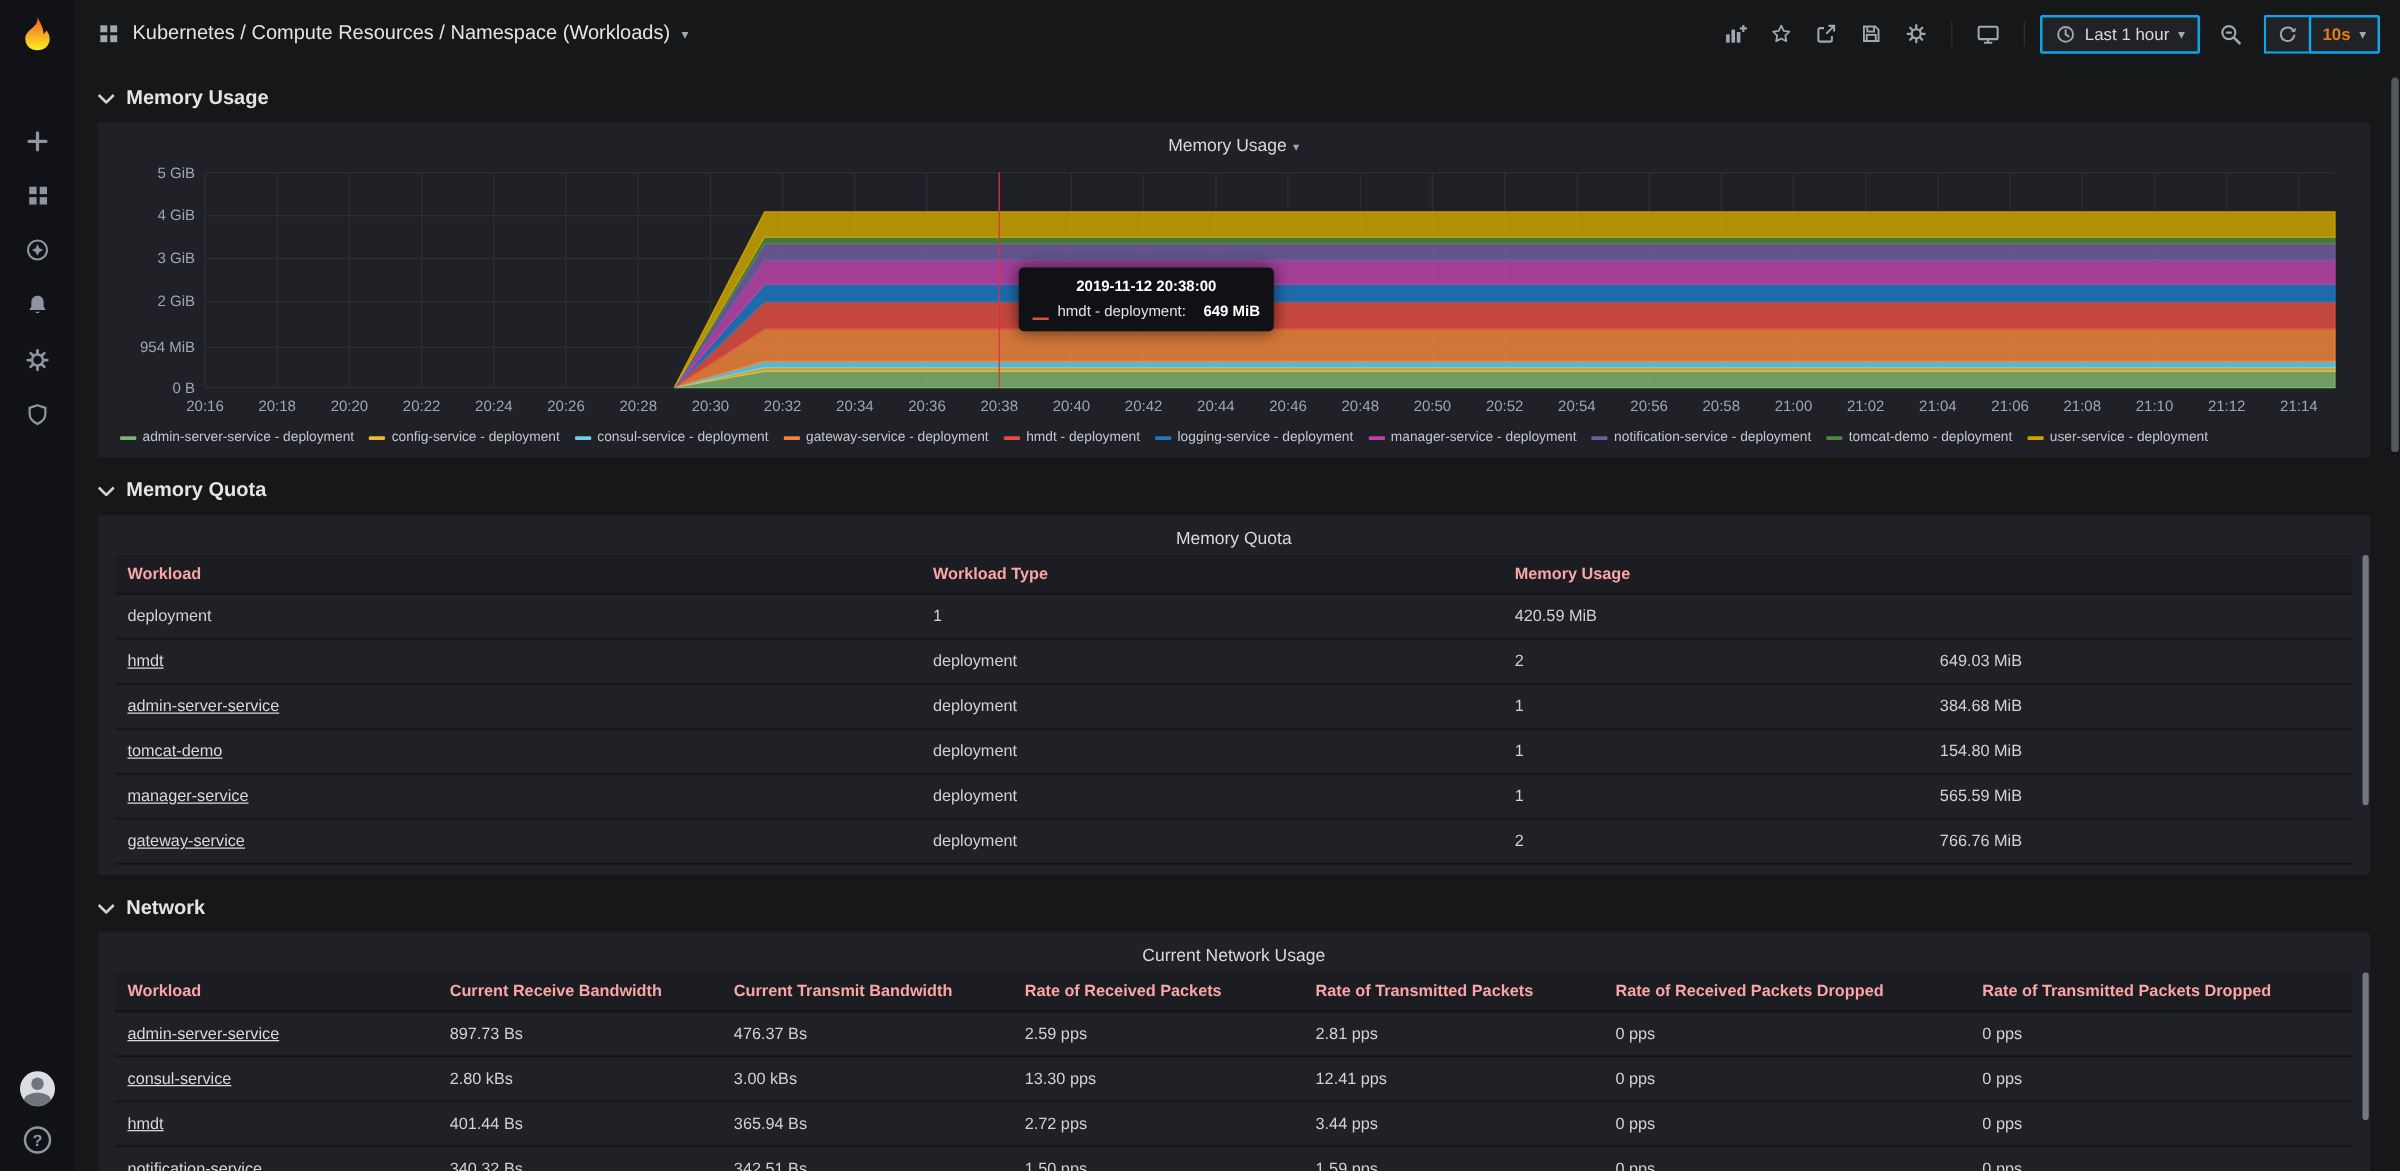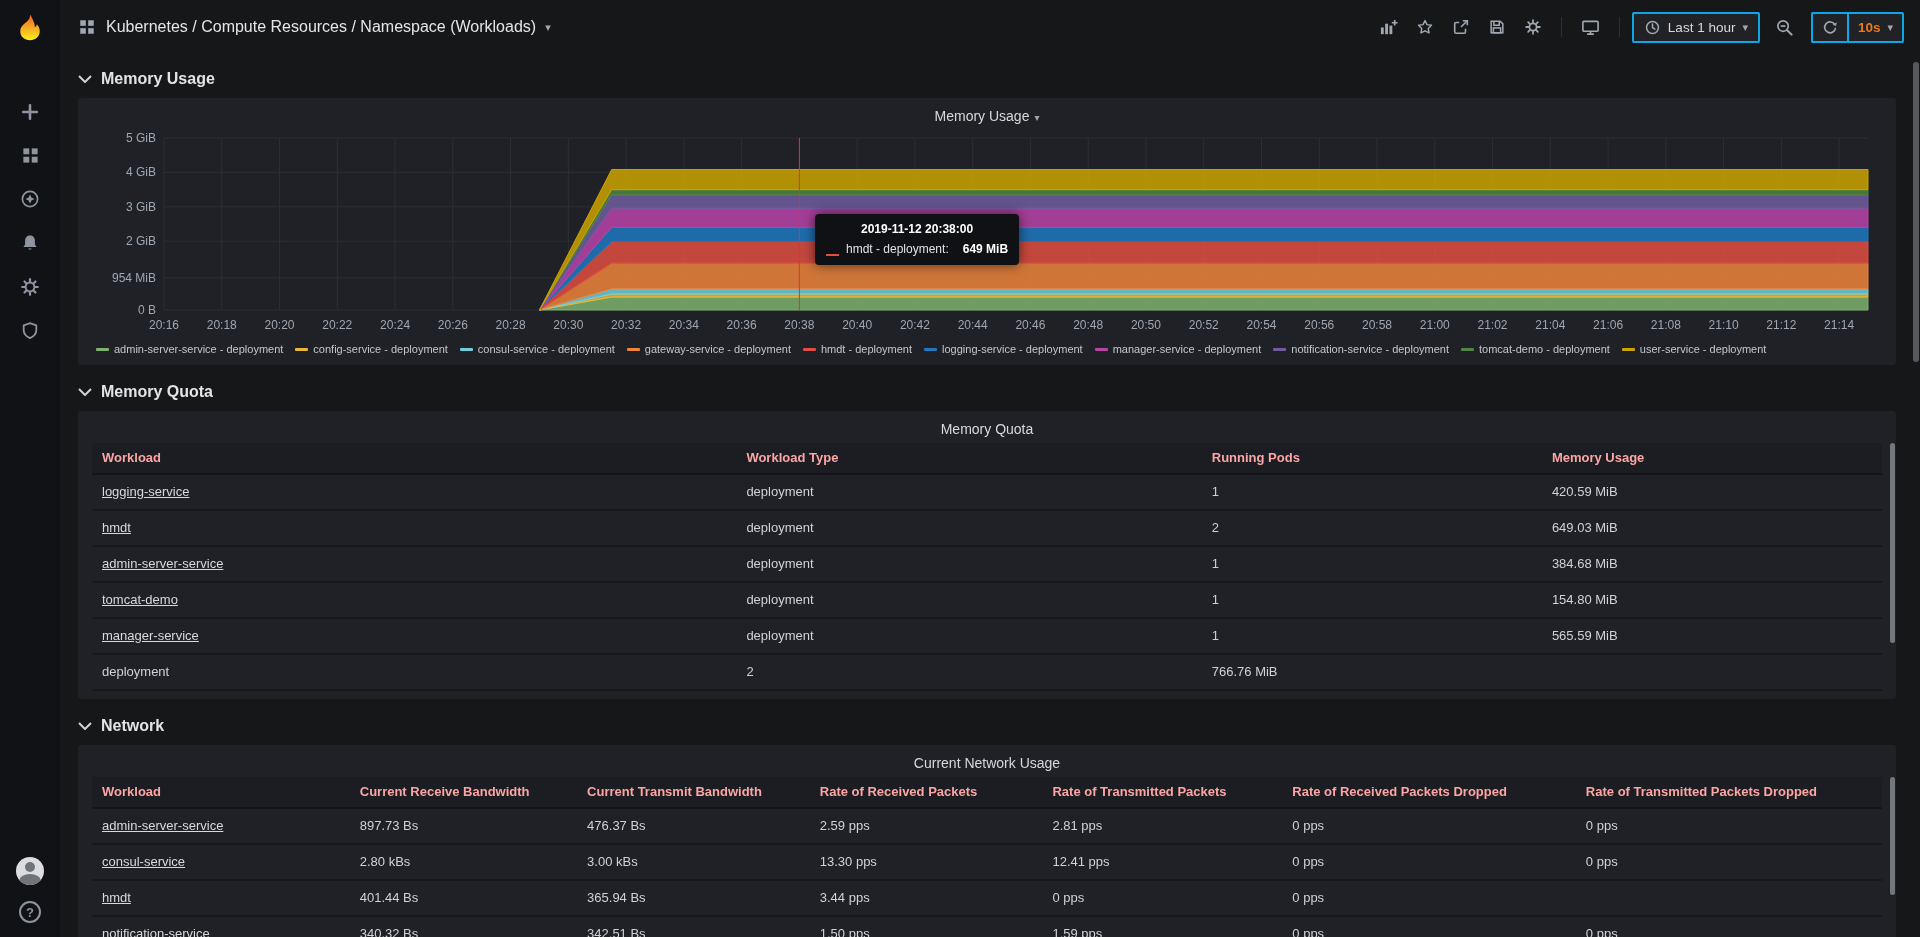--- a/index.html
+++ b/index.html
@@ -415,26 +415,24 @@
           </svg>
         <span>Memory Quota</span>
       </div>
 
       <div class="panel">
         <div class="panel-title">Memory Quota</div>
         <div class="table mq">
           <div class="tr thead">
               <div class="th">Workload</div>
               <div class="th">Workload Type</div>
-              <div class="th">Running Pods</div>
               <div class="th">Memory Usage</div>
             </div>
           <div class="tbody">
               <div class="tr">
-                <div class="td"><span class="workload-link">logging-service</span></div>
                 <div class="td">deployment</div>
                 <div class="td">1</div>
                 <div class="td">420.59 MiB</div>
               </div>
               <div class="tr">
                 <div class="td"><span class="workload-link">hmdt</span></div>
                 <div class="td">deployment</div>
                 <div class="td">2</div>
                 <div class="td">649.03 MiB</div>
               </div>
@@ -450,20 +448,21 @@
                 <div class="td">1</div>
                 <div class="td">154.80 MiB</div>
               </div>
               <div class="tr">
                 <div class="td"><span class="workload-link">manager-service</span></div>
                 <div class="td">deployment</div>
                 <div class="td">1</div>
                 <div class="td">565.59 MiB</div>
               </div>
               <div class="tr">
+                <div class="td"><span class="workload-link">gateway-service</span></div>
                 <div class="td">deployment</div>
                 <div class="td">2</div>
                 <div class="td">766.76 MiB</div>
               </div>
             </div>
         </div>
         <div class="table-scroll" style="height:216px">
             <div class="thumb" style="height:200px"></div>
           </div>
       </div>
@@ -503,20 +502,21 @@
                 <div class="td">3.00 kBs</div>
                 <div class="td">13.30 pps</div>
                 <div class="td">12.41 pps</div>
                 <div class="td">0 pps</div>
                 <div class="td">0 pps</div>
               </div>
               <div class="tr">
                 <div class="td"><span class="workload-link">hmdt</span></div>
                 <div class="td">401.44 Bs</div>
                 <div class="td">365.94 Bs</div>
+                <div class="td">2.72 pps</div>
                 <div class="td">3.44 pps</div>
                 <div class="td">0 pps</div>
                 <div class="td">0 pps</div>
               </div>
               <div class="tr">
                 <div class="td"><span class="workload-link">notification-service</span></div>
                 <div class="td">340.32 Bs</div>
                 <div class="td">342.51 Bs</div>
                 <div class="td">1.50 pps</div>
                 <div class="td">1.59 pps</div>

